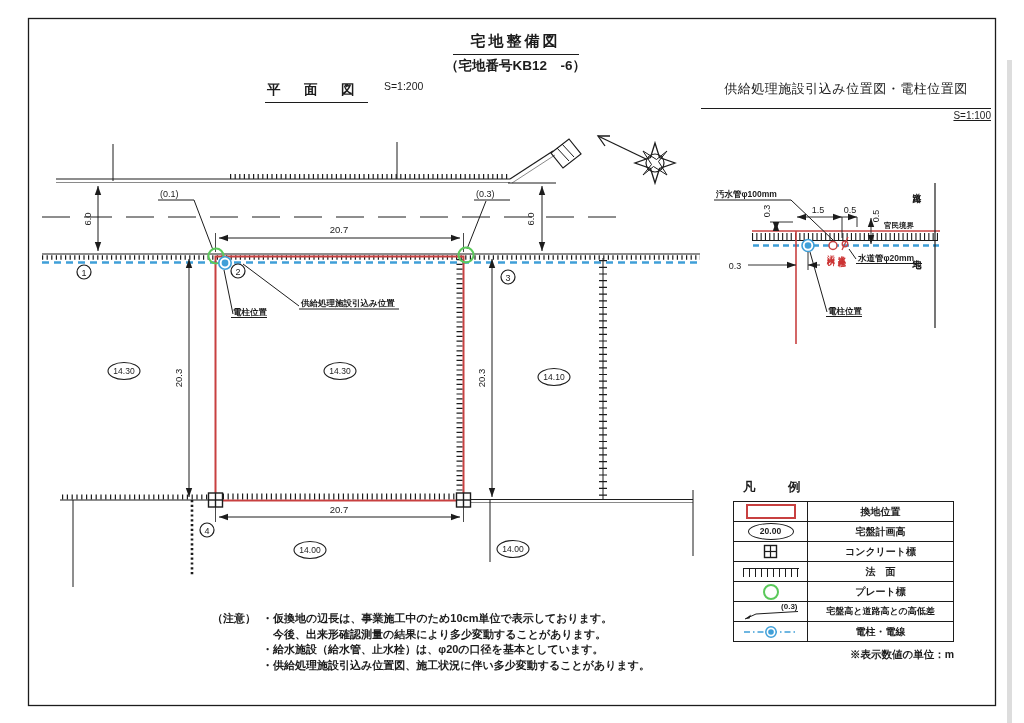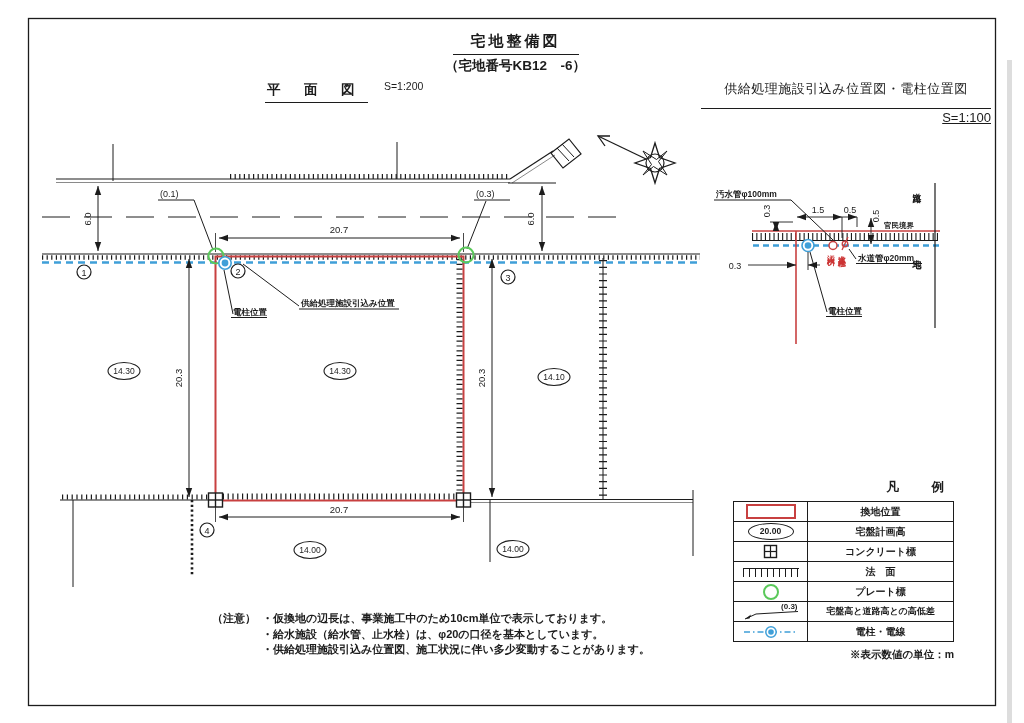--- a/index.html
+++ b/index.html
@@ -13,29 +13,29 @@
   #main-title .t1{display:inline-block;font-size:15px;font-weight:bold;letter-spacing:3px;
                   border-bottom:1.5px solid #1c1c1c;padding:0 18px 3px 18px;}
   #main-title .t2{font-size:13.5px;font-weight:bold;margin-top:2px;letter-spacing:0px;}
   #plan-title{left:265px;top:80px;white-space:nowrap;}
   #plan-title .t{display:inline-block;font-size:13.5px;font-weight:bold;letter-spacing:5px;
                  border-bottom:1.5px solid #1c1c1c;padding:0 8px 3px 2px;text-align:center;}
   #plan-title .s{font-size:10.5px;margin-left:12px;vertical-align:top;}
   #detail-title{left:701px;top:80px;width:290px;}
   #detail-title .t{font-size:13px;font-weight:normal;letter-spacing:0.5px;text-align:center;
                    border-bottom:1.5px solid #1c1c1c;padding-bottom:10px;}
-  #detail-title .s{font-size:13px;text-align:right;margin-top:1px;text-decoration:underline;}
+  #detail-title .s{font-size:10px;text-align:right;margin-top:1px;text-decoration:underline;}
   
   .vt{position:absolute;writing-mode:vertical-rl;text-orientation:upright;font-size:8px;
       letter-spacing:1px;line-height:10px;}
   .vt.red{color:#c33;font-weight:bold;}
   .vt.big{font-size:9px;}
   
   #legend{left:733px;top:479px;width:221px;font-size:10px;}
-  #legend .lg-title{text-align:right;font-size:12.5px;font-weight:bold;letter-spacing:10px;
+  #legend .lg-title{text-align:left;font-size:12.5px;font-weight:bold;letter-spacing:10px;
                     margin-bottom:5px;padding-left:10px;}
   #legend table{border-collapse:collapse;width:221px;table-layout:fixed;}
   #legend td,#legend th{border:1px solid #1c1c1c;height:19px;padding:0;text-align:center;
                         font-size:10px;font-weight:bold;vertical-align:middle;}
   #legend .c1{width:73px;}
   #legend .sym{display:inline-block;vertical-align:middle;}
   .sym-redrect{width:46px;height:11px;border:2px solid #c84040;}
   .sym-ellipse{width:44px;height:15px;border:1.4px solid #1c1c1c;border-radius:50%;
                font-size:8.5px;line-height:14px;font-weight:bold;}
   .sym-hatch{width:56px;height:8px;border-top:1.4px solid #1c1c1c;
@@ -352,20 +352,21 @@
     </tr>
   </tbody>
       </table>
   <div class="unit">※表示数値の単位：m</div>
 </div>
 
 <div class="ov" id="notes">
   <div class="h">（注意）</div>
   <div>
     <div class="ln">・仮換地の辺長は、事業施工中のため10cm単位で表示しております。</div>
+    <div class="ln">　今後、出来形確認測量の結果により多少変動することがあります。</div>
     <div class="ln">・給水施設（給水管、止水栓）は、φ20の口径を基本としています。</div>
     <div class="ln">・供給処理施設引込み位置図、施工状況に伴い多少変動することがあります。</div>
   </div>
 </div>
 
 <div class="ov" id="edge-shade"></div>
 
 </div>
 
 </body></html>

